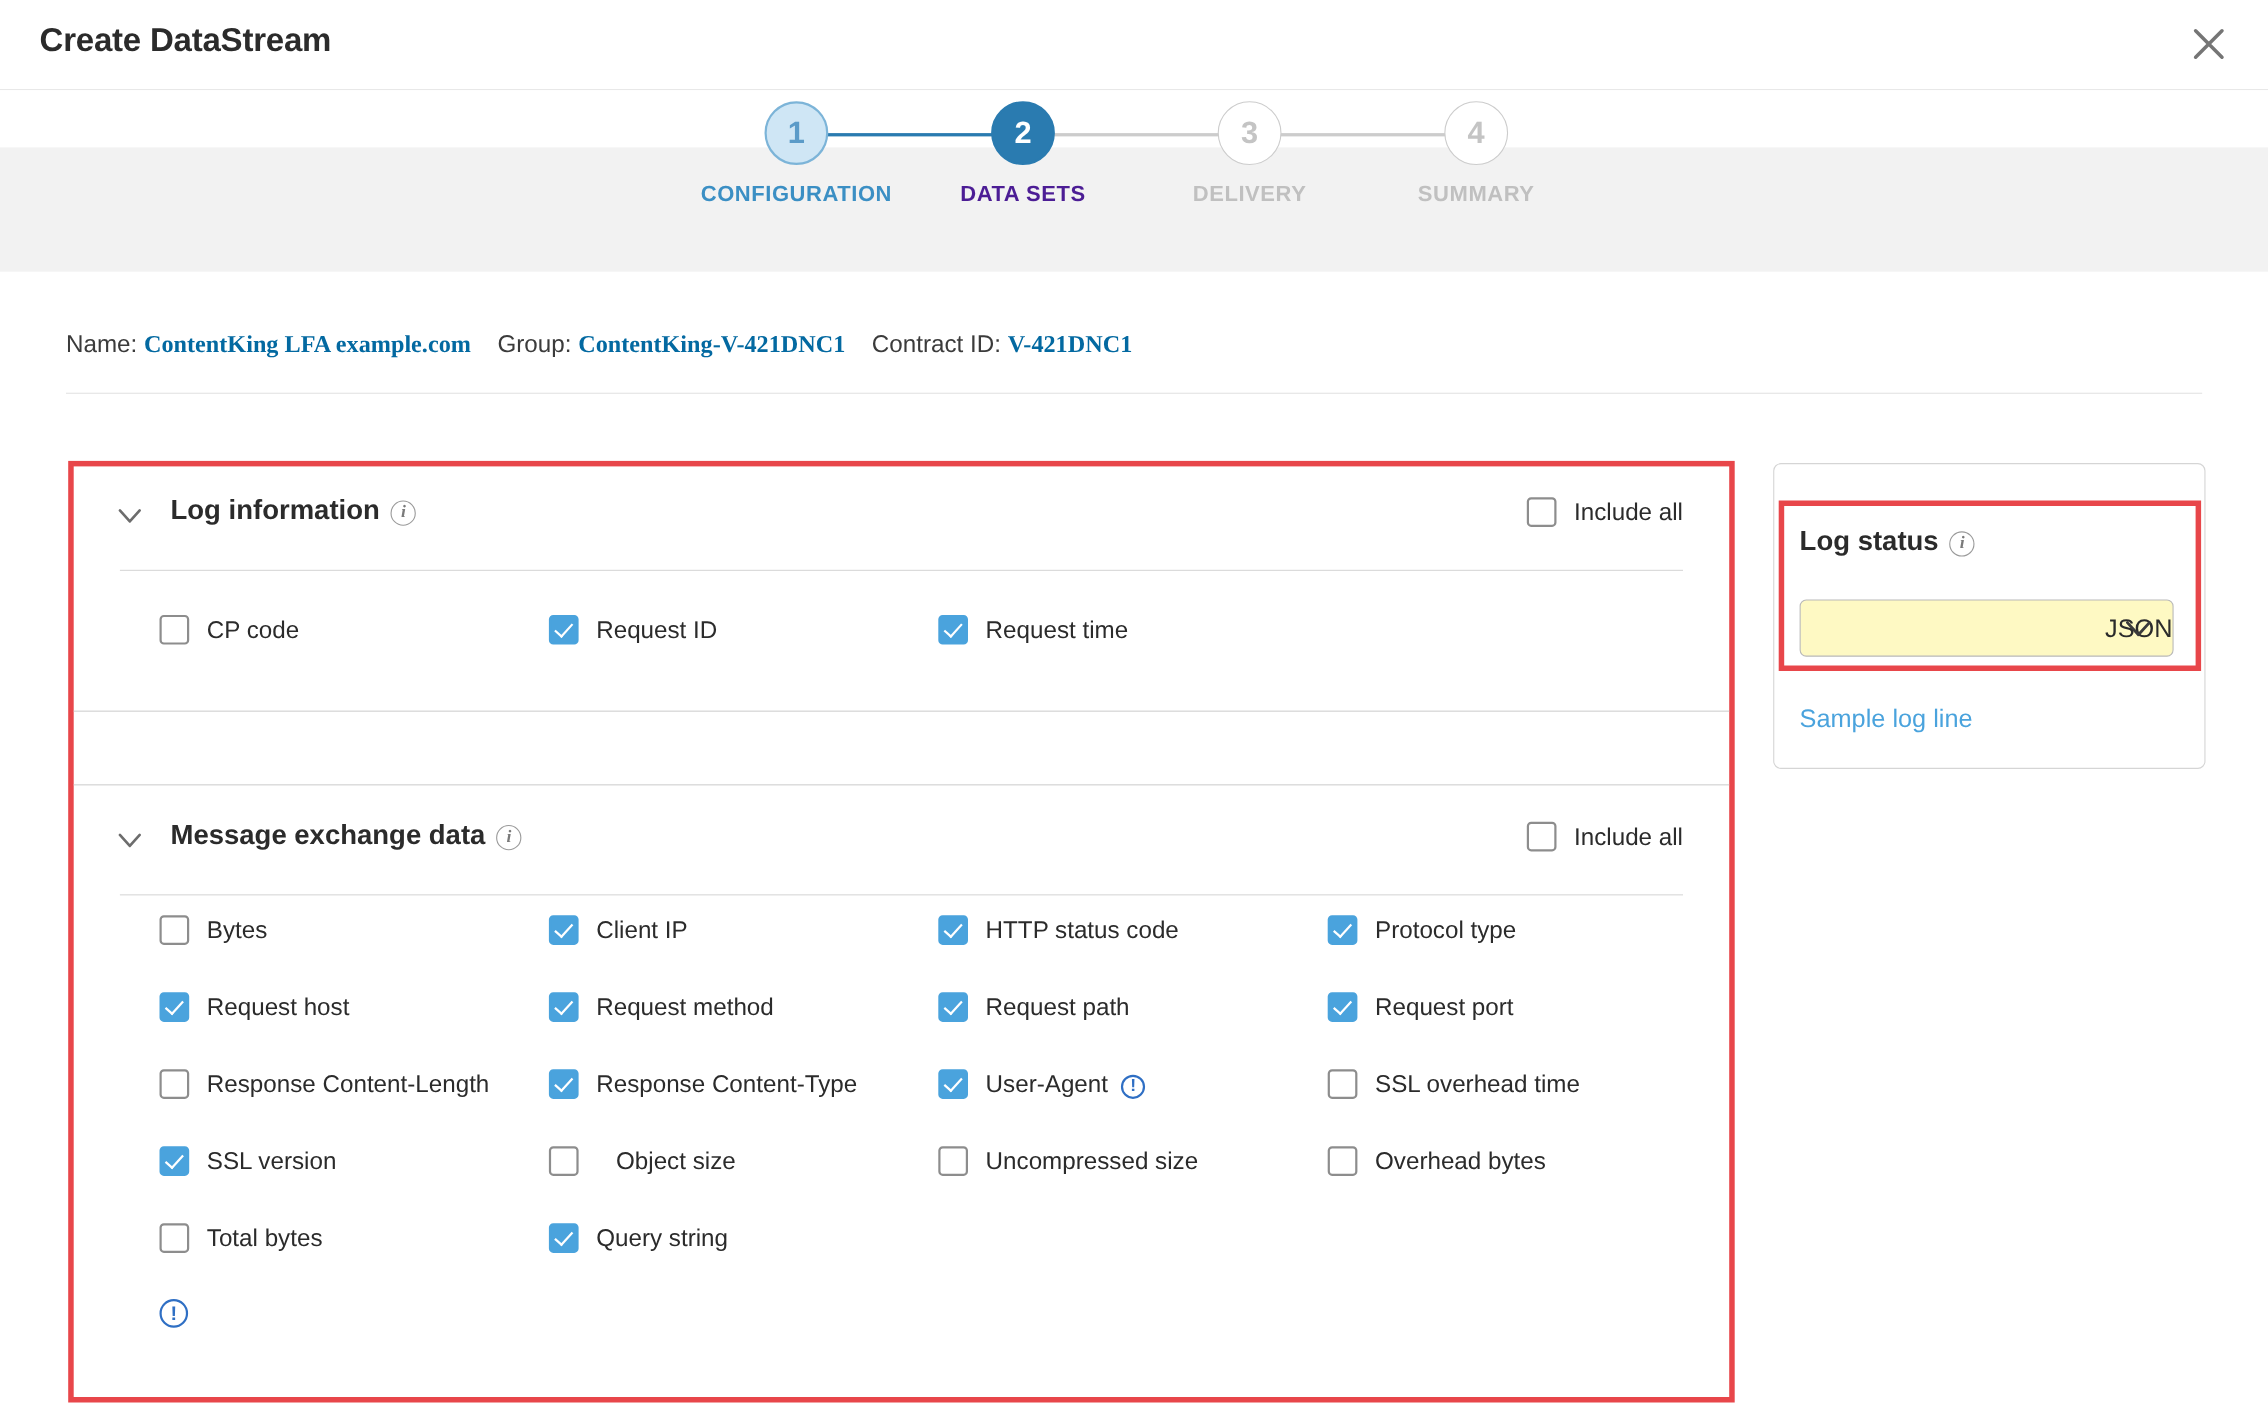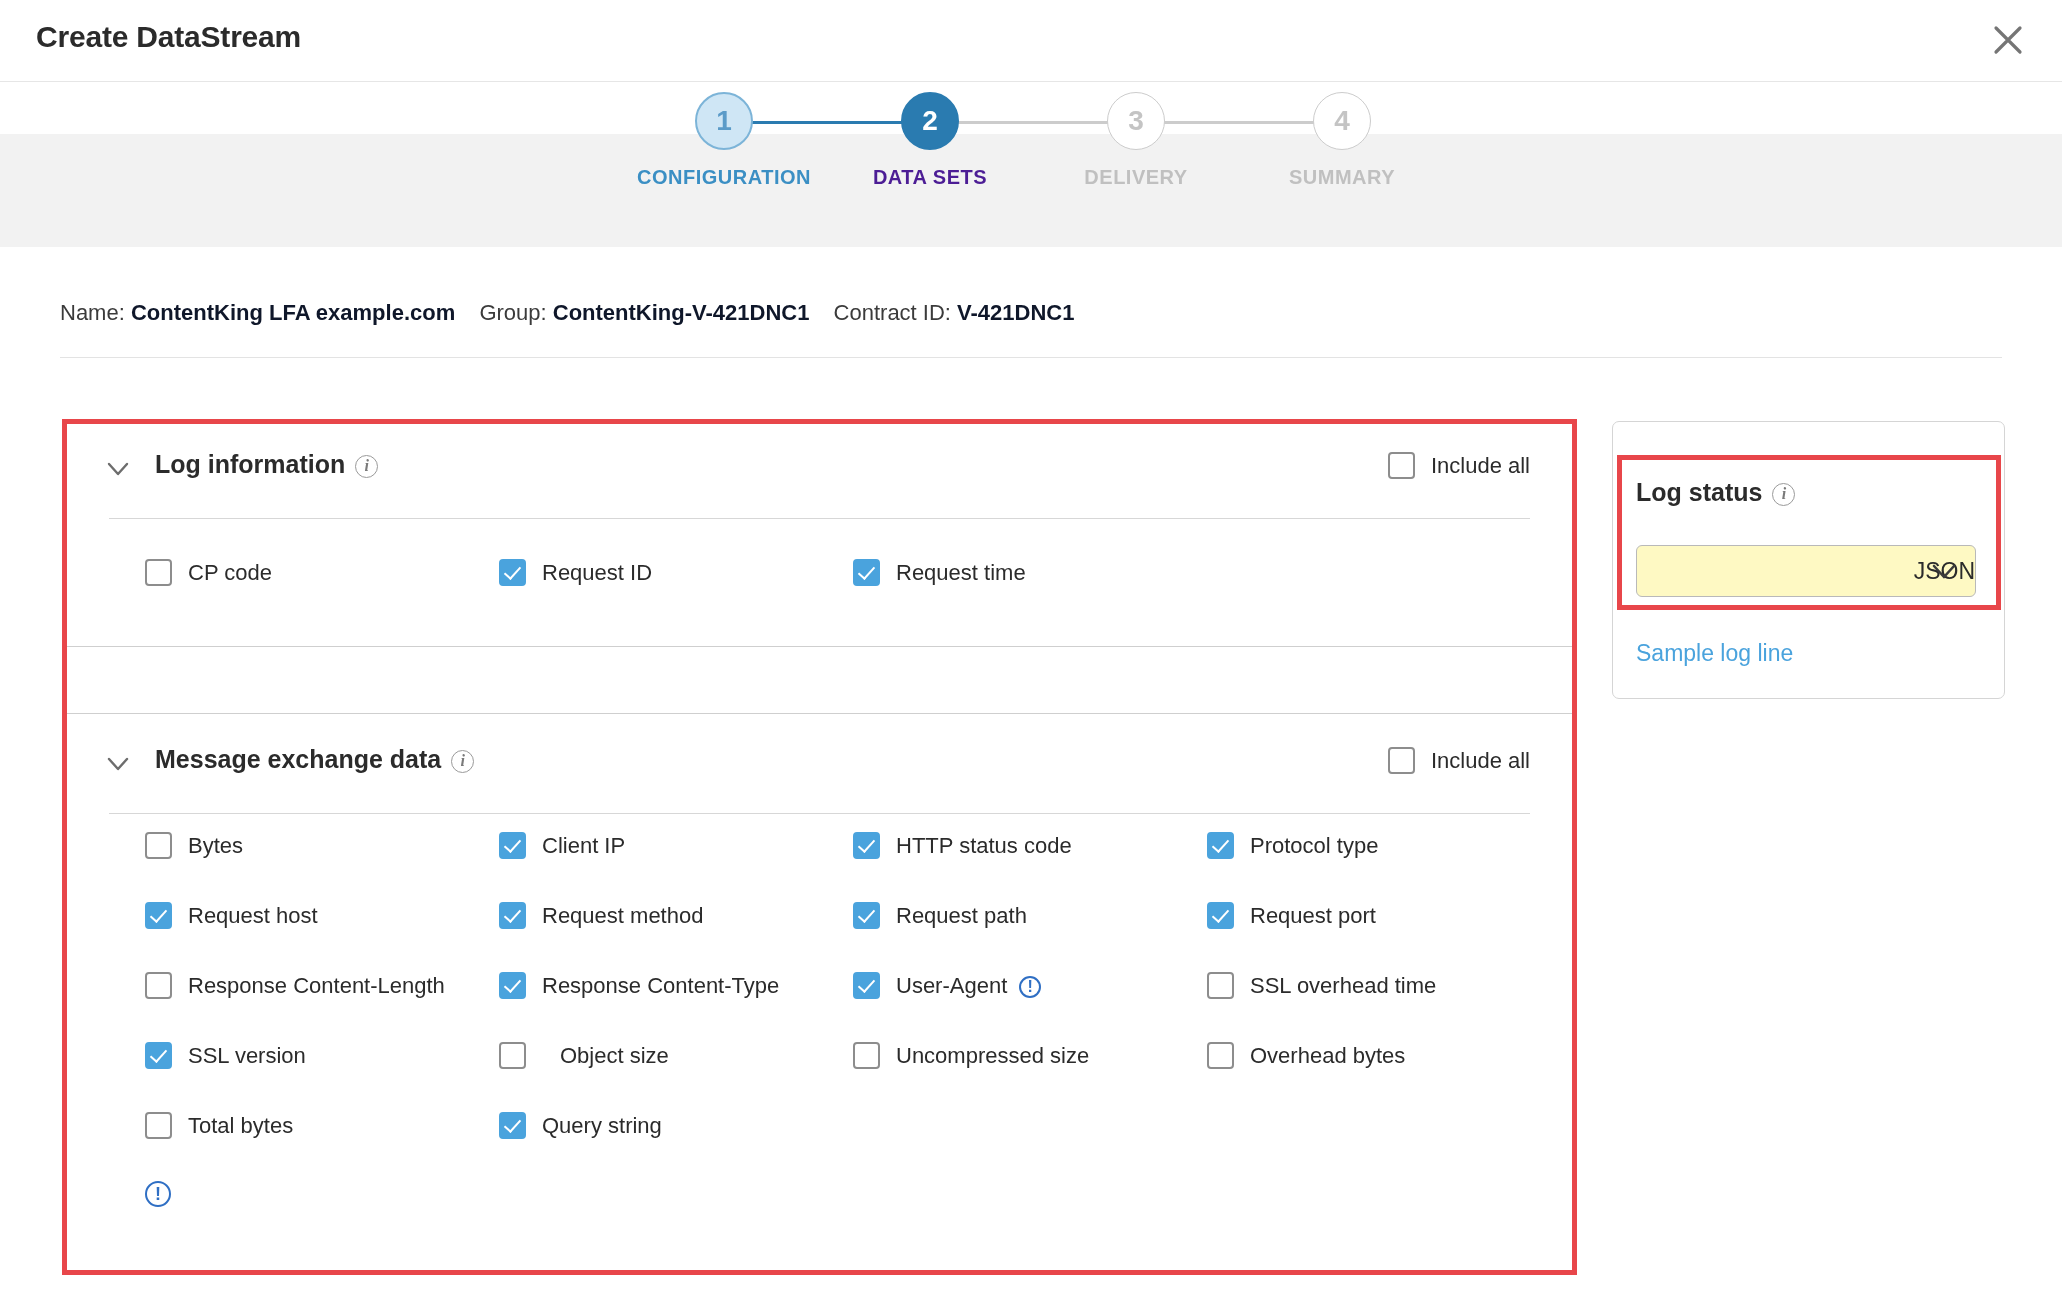--- a/index.html
+++ b/index.html
@@ -103,21 +103,21 @@
 
   
   .meta {
     position: absolute;
     left: 60px; top: 300px;
     font-size: 22px;
     color: #3b3b3b;
     white-space: nowrap;
   }
   .meta .lbl { font-weight: normal; }
-  .meta .val { font-weight: bold; color: #0f172a; }
+  .meta .val { font-weight: bold; color: #0369a1; font-family: Liberation Serif, serif; }
   .meta .gap { display: inline-block; width: 18px; }
   .meta-divider {
     position: absolute;
     left: 60px; right: 60px; top: 357px;
     height: 1px; background: #e3e3e3;
   }
 
   .left-panel {
     position: absolute;
     left: 62px; top: 419px;

